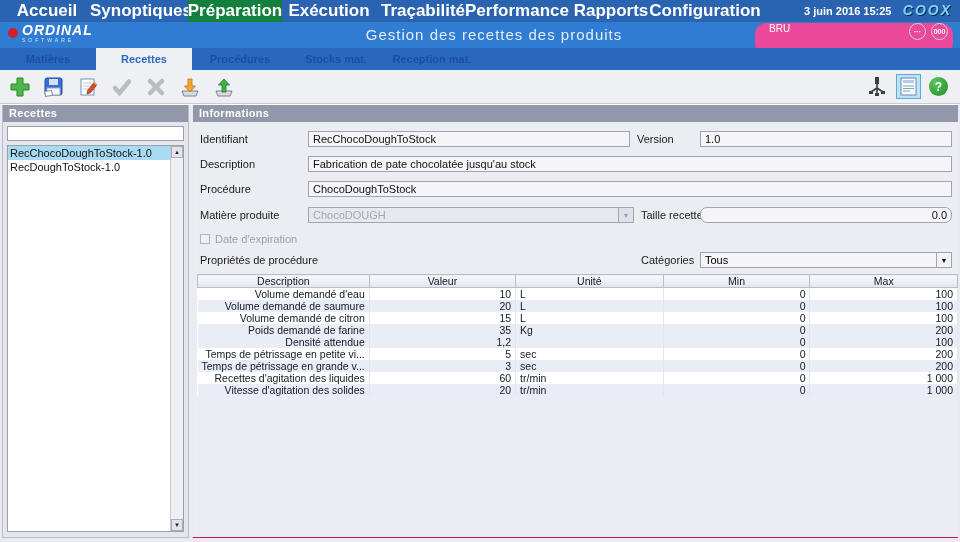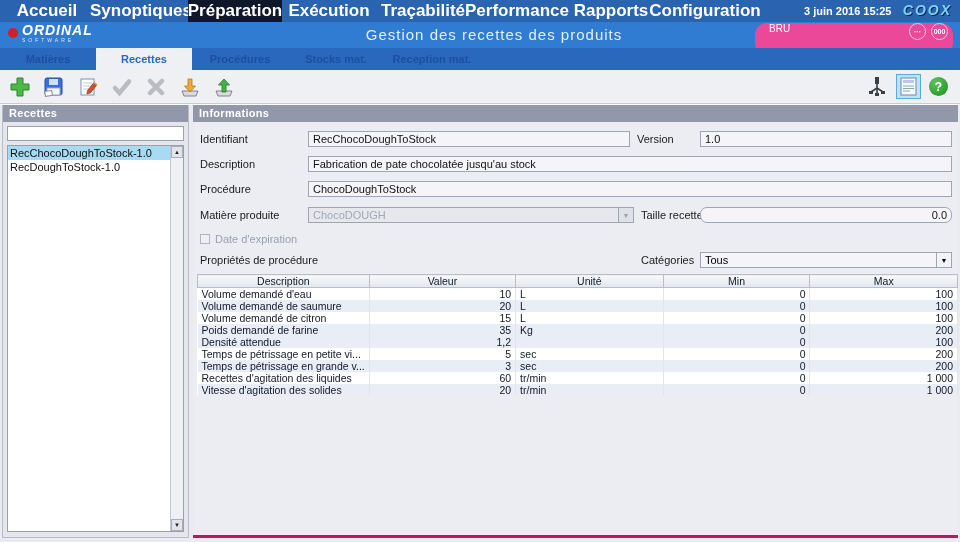--- a/index.html
+++ b/index.html
@@ -2,21 +2,21 @@
 <html><head>
 <meta charset="utf-8">
 <style>
   * { margin:0; padding:0; box-sizing:border-box; }
   html,body { width:960px; height:542px; font-family:"Liberation Sans",sans-serif; background:#fff; overflow:hidden; }
   body { position:relative; }
 
   
   .menubar { position:absolute; top:0; left:0; width:960px; height:22px; background:#2a63b0; display:flex; }
   .menu-item { width:94px; color:#fff; font-size:17px; font-weight:bold; display:flex; align-items:center; justify-content:center; cursor:default; }
-  .menu-item.active { background:#0f172a; }
+  .menu-item.active { background:#15803d; }
   .menu-date { margin-left:12px; color:#fff; font-size:11px; font-weight:bold; display:flex; align-items:center; padding-left:40px; }
   .coox-logo { position:absolute; right:8px; top:2px; color:#7dd3fc; font-style:italic; font-weight:bold; font-size:14px; letter-spacing:2px; text-shadow:1px 1px 0 #0a2848; }
 
   
   .titlebar { position:absolute; top:22px; left:0; width:960px; height:26px; background:#2f7cd2; }
   .brand { position:absolute; left:8px; top:1px; display:flex; align-items:center; }
   .brand-ring { width:9px; height:9px; border:5px solid #cf2028; border-radius:50%; background:transparent; box-shadow:0 0 0 1px #fff inset; margin-right:4px; }
   .brand-txt { color:#fff; line-height:1; }
   .brand-name { font-size:14px; font-weight:bold; font-style:italic; letter-spacing:1px; }
   .brand-sub { font-size:5px; letter-spacing:3px; margin-top:1px; color:#dce6f4; }
@@ -50,40 +50,40 @@
   .list-box { position:absolute; top:40px; left:4px; width:177px; height:387px; background:#fff; border:1px solid #9aa0b0; overflow:hidden; }
   .list-items { position:absolute; left:0; top:0; right:13px; bottom:0; }
   .list-item { font-size:11px; height:14px; line-height:14px; padding-left:2px; white-space:nowrap; color:#111; cursor:default; }
   .list-item.selected { background:#a8daf2; }
   .vscroll { position:absolute; right:0; top:0; bottom:0; width:13px; background:#eef0f3; border-left:1px solid #c4c8d2; }
   .scroll-btn { position:absolute; left:0; width:12px; height:12px; background:#e2e4ea; border:1px solid #a8aeba; font-size:6px; line-height:10px; text-align:center; color:#222; }
   .scroll-btn.up { top:0; }
   .scroll-btn.down { bottom:0; }
 
   
-  .right-panel { position:absolute; top:105px; left:193px; width:765px; height:433px; background:#ecedf2; border-bottom:3px solid #be185d; }
+  .right-panel { position:absolute; top:105px; left:193px; width:765px; height:433px; background:#ecedf2; border-bottom:1px solid #be185d; }
   .fld-label { position:absolute; font-size:11px; color:#1a1a1a; line-height:16px; white-space:nowrap; }
   .fld-input { position:absolute; height:16px; background:#f5f5f9; border:1px solid #a0a4b4; font-size:11px; line-height:14px; padding:0 4px; color:#111; white-space:nowrap; overflow:hidden; }
   .fld-input.num { text-align:right;border-radius:7px; }
   .combo { position:absolute; height:16px; border:1px solid #a0a4b4; background:#f5f5f9; font-size:11px; }
   .combo .combo-val { position:absolute; left:0; top:0; bottom:0; right:15px; line-height:14px; padding:0 4px; white-space:nowrap; overflow:hidden; }
   .combo .combo-arrow { position:absolute; right:0; top:0; bottom:0; width:15px; background:#e8eaf0; border-left:1px solid #a0a4b4; display:flex; align-items:center; justify-content:center; font-size:7px; color:#111; }
   .combo.disabled { background:#e6e8ee; }
   .combo.disabled .combo-val { color:#a2a8b4; }
   .combo.disabled .combo-arrow { color:#9aa0ac; background:#dfe1e8; }
   .chk-row { position:absolute; display:flex; align-items:center; gap:5px; }
   .chk-box { width:10px; height:10px; background:#f0f0f4; border:1px solid #b0b4c0; }
   .chk-label { font-size:11px; color:#9aa0ac; }
 
   
   .props-table { position:absolute; top:169px; left:4px; border-collapse:collapse; table-layout:fixed; background:#fff; }
   .props-table th { height:13px; font-size:10.5px; font-weight:normal; color:#101828; background:linear-gradient(#f8f9fb,#e2e5ec); border:1px solid #b8bdc9; text-align:center; padding:0; }
   .props-table td { height:12px; font-size:10.5px; color:#101828; padding:0 4px; border-right:1px solid #e2e5ec; white-space:nowrap; overflow:hidden; }
   .props-table tr.alt { background:#e9edf5; }
-  .props-table td.c-desc { text-align:left; }
+  .props-table td.c-desc { text-align:right; }
   .props-table td.c-val { text-align:right; }
   .props-table td.c-unit { text-align:left; }
   .props-table td.c-min { text-align:right; }
   .props-table td.c-max { text-align:right; }
 </style>
 </head>
 <body>
 
 <div class="menubar">
   <div class="menu-item">Accueil</div>

